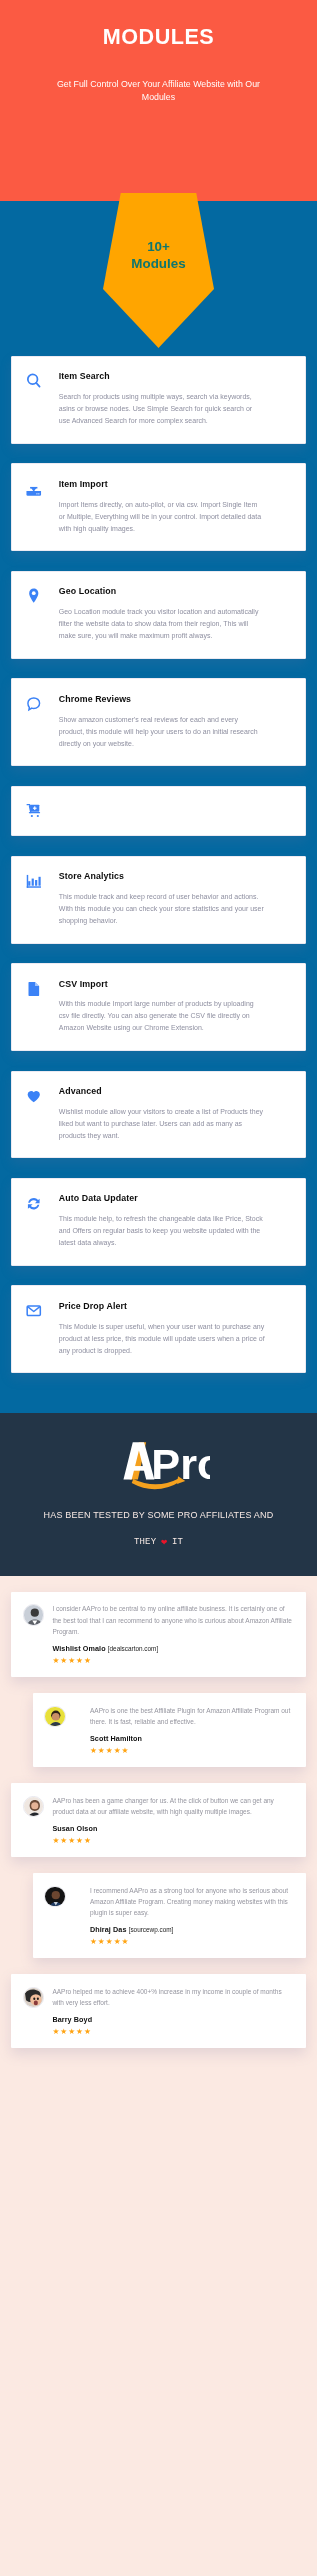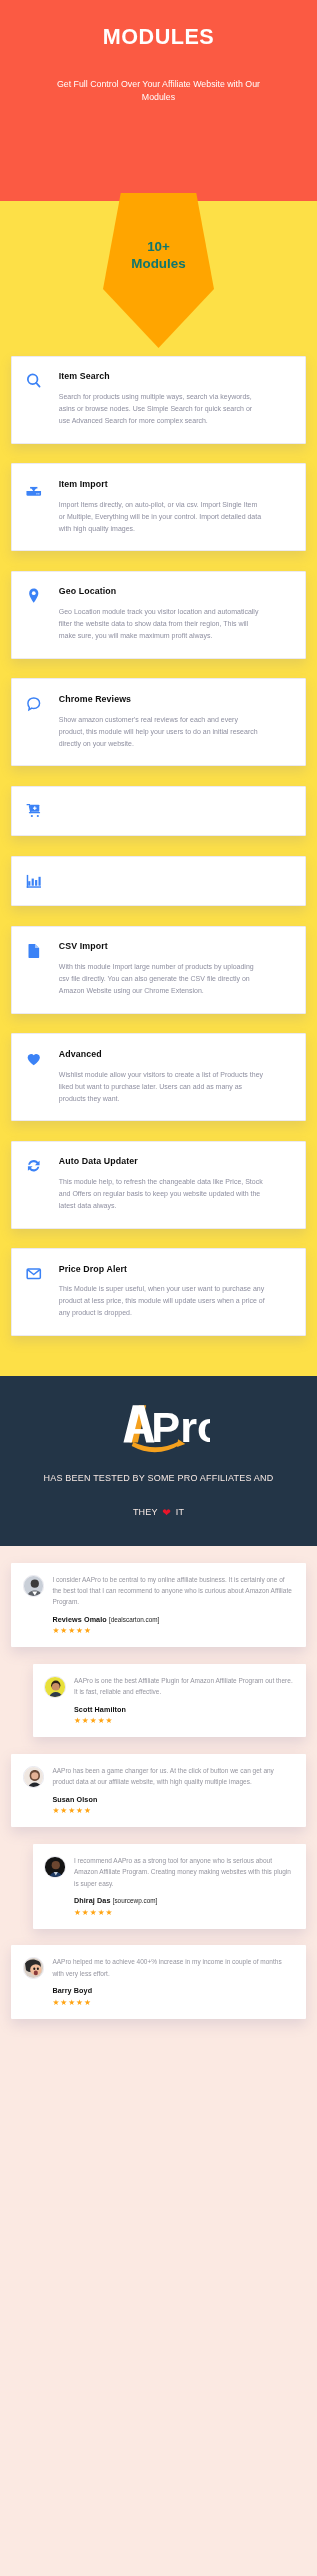--- a/index.html
+++ b/index.html
@@ -64,21 +64,21 @@
     top: 45px;
     color: #0f766e;
     font-size: 13.4px;
     font-weight: bold;
     line-height: 1.28;
     text-align: center;
   }
 
   
   .modules {
-    background: #fde047;
+    background: #0369a1;
     padding: 155px 11.3px 20.6px 11.3px;
   }
   .card {
     background: #ffffff;
     border: 0.5px solid #eceaf2;
     border-radius: 1px;
     box-shadow: 0 5.2px 11.3px rgba(120,110,160,0.16);
     padding: 13.4px 13.4px 15.5px 12.4px;
     margin-bottom: 19.6px;
     display: flex;
@@ -130,43 +130,44 @@
     letter-spacing: 0.2px;
     line-height: 1.45;
     margin-top: 14.4px;
   }
   .brand-line2 {
     color: #f7e9e4;
     font-size: 9px;
     font-weight: 500;
     letter-spacing: 0.2px;
     line-height: 1.45;
-    margin-top: 21px;
+    margin-top: 13px;
     display: flex;
     align-items: center;
     justify-content: center;
     gap: 4.6px;
+    font-family: Liberation Mono, monospace;
   }
   .heart-red { color: #e8152a; font-size: 10.3px; line-height: 1; }
 
   
   .testimonials {
     background: #fbe9e2;
     padding: 16.5px 11.3px 20.6px 11.3px;
   }
   .tcard {
     background: #ffffff;
     border-radius: 1px;
     box-shadow: 0 5.2px 12.4px rgba(120,110,160,0.18);
     padding: 11.3px 12.4px 12.4px 11.3px;
     margin-bottom: 16.5px;
     display: flex;
     align-items: flex-start;
   }
-  .tcard.indent { margin-left: 21.6px; margin-right: 0; }
+  .tcard.indent { margin-left: 21.6px; margin-right: 0; gap: 16px; }
   .avatar {
     flex: 0 0 21.6px;
     width: 21.6px; height: 21.6px;
     border-radius: 50%;
     overflow: hidden;
     margin-right: 8.2px;
     margin-top: 1px;
     border: 0.5px solid #e7e7ee;
   }
   .avatar svg { display: block; }
@@ -289,20 +290,24 @@
   <div class="card">
     <div class="card-icon">
       <svg width="17.5" height="17.5" viewBox="0 0 24 24">
         <rect x="4.4" y="12.6" width="3" height="6.2" fill="#3b82f6"></rect>
         <rect x="9.1" y="9" width="3" height="9.8" fill="#3b82f6"></rect>
         <rect x="13.8" y="11" width="3" height="7.8" fill="#3b82f6"></rect>
         <rect x="18.5" y="6.6" width="3" height="12.2" fill="#3b82f6"></rect>
         <rect x="2.4" y="4" width="2" height="17.6" fill="#3b82f6"></rect>
         <rect x="2.4" y="19.6" width="19.5" height="2" fill="#3b82f6"></rect>
       </svg>
+    </div>
+    <div class="card-body">
+      <div class="card-title">Store Analytics</div>
+      <div class="card-desc">This module track and keep record of user behavior and actions. With this module you can check your store statistics and your user shopping behavior.</div>
     </div>
   </div>
 
   <div class="card">
     <div class="card-icon">
       <svg width="17.5" height="17.5" viewBox="0 0 24 24">
         <path d="M5.6 2.6h8.2l5.6 5.6v12.8a0.8 0.8 0 0 1-0.8 0.8H5.6a0.8 0.8 0 0 1-0.8-0.8V3.4a0.8 0.8 0 0 1 0.8-0.8z" fill="#3b82f6"></path>
         <path d="M13.8 2.6l5.6 5.6h-5.6z" fill="#ffffff" opacity="0.55"></path>
       </svg>
     </div>
@@ -378,21 +383,21 @@
       <svg width="21.6" height="21.6" viewBox="0 0 42 42">
         <rect width="42" height="42" fill="#c9cfd8"></rect>
         <circle cx="21" cy="15" r="8" fill="#3a3a3a"></circle>
         <path d="M5 42c2-10 9-14 16-14s14 4 16 14z" fill="#5d6168"></path>
         <path d="M16 30l5 8 5-8z" fill="#ffffff"></path>
       </svg>
     </div>
     <div class="tbody">
       <div class="tquote">I consider AAPro to be central to my online affiliate business. It is certainly one of the best tool that I can recommend to anyone who is curious about Amazon Affiliate Program.</div>
       <div class="tname">
-        <span>Reviews Omalo</span>
+        <span>Wishlist Omalo</span>
         <span class="tsite">[dealscarton.com]</span>
       </div>
       <div class="stars">★★★★★</div>
     </div>
   </div>
 
   <div class="tcard indent">
     <div class="avatar">
       <svg width="21.6" height="21.6" viewBox="0 0 42 42">
         <rect width="42" height="42" fill="#e8e03a"></rect>

